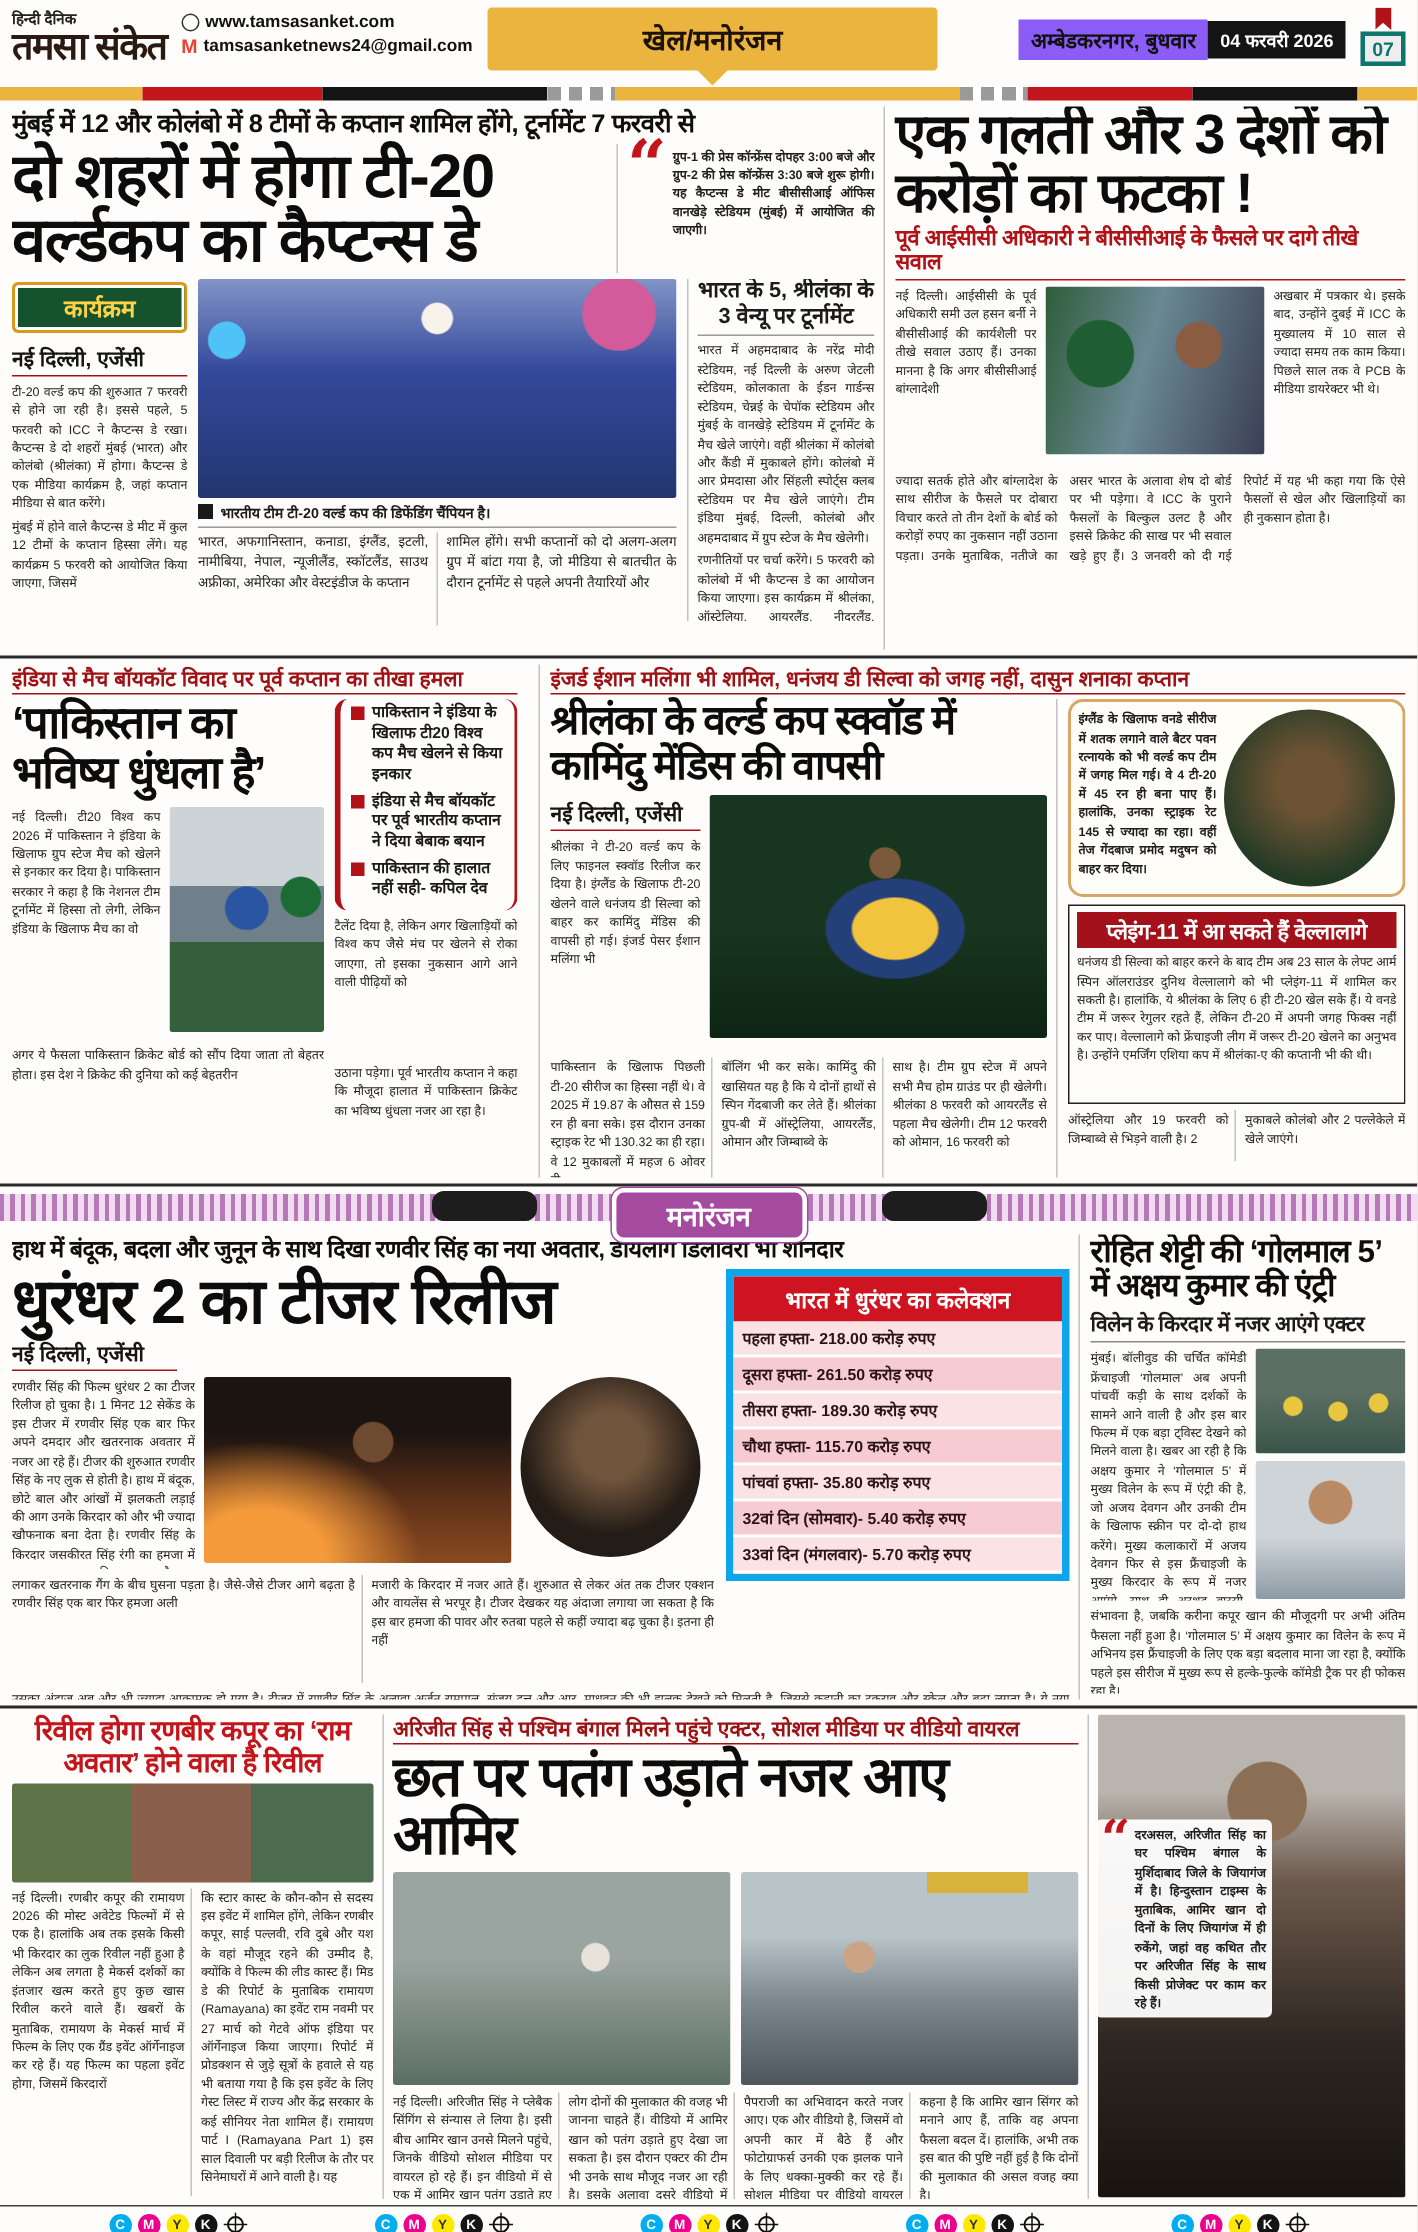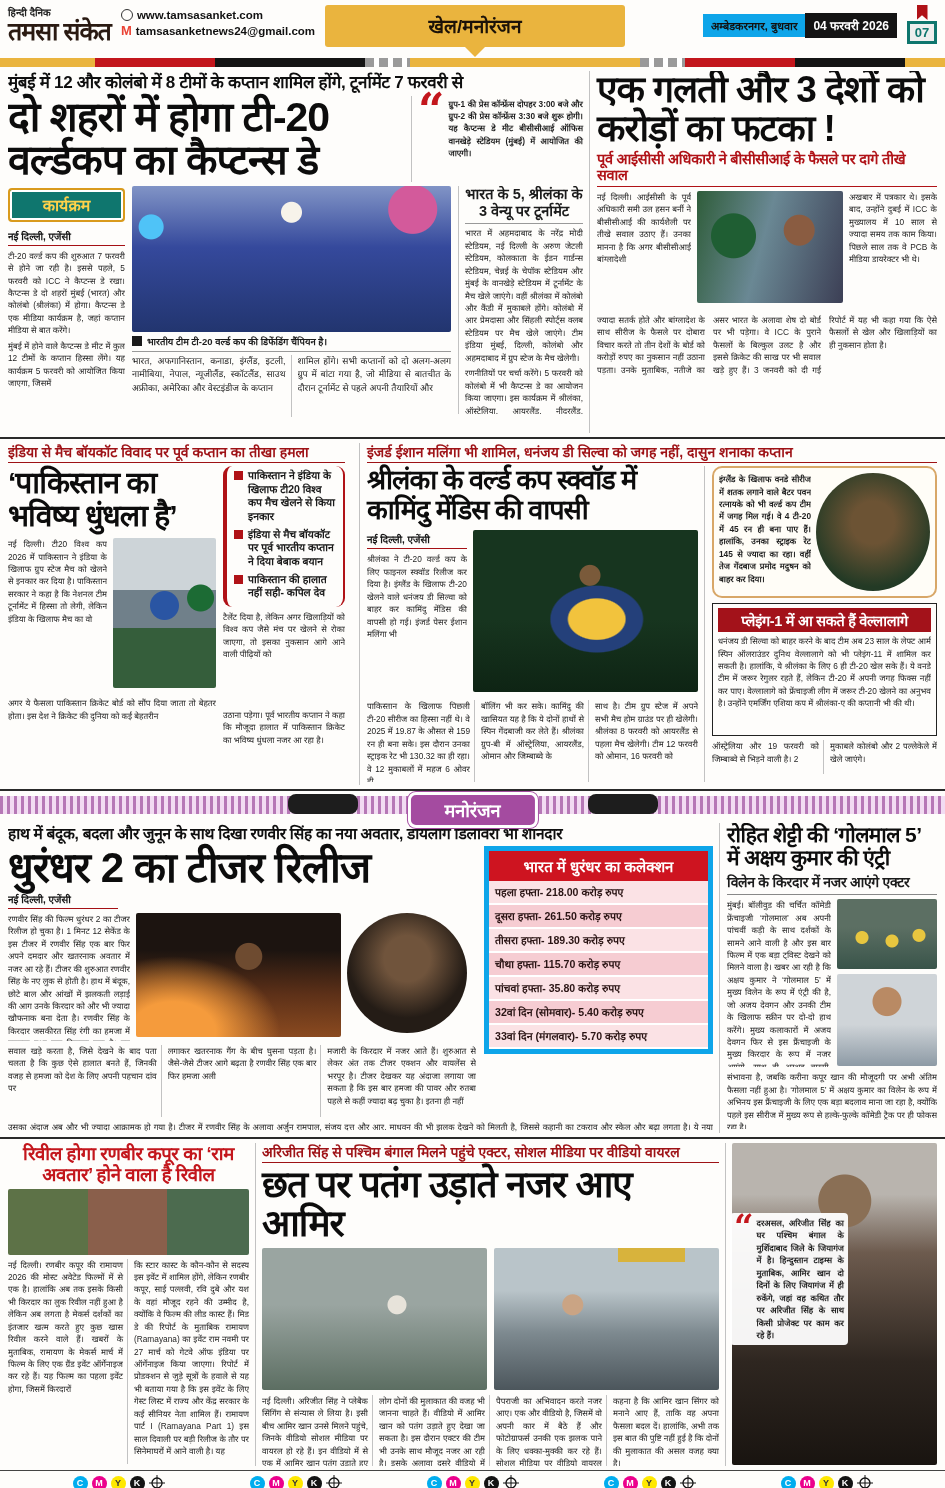--- a/index.html
+++ b/index.html
@@ -10,47 +10,47 @@
   .hdr{display:flex;align-items:flex-start;gap:10px;padding:5px 8px 0;height:48px}
   .tagline{font-size:10px;font-weight:700;color:#222}
   .mast{font-size:25px;font-weight:800;color:#2a1a12;letter-spacing:-1px;line-height:1}
   .contact{font-size:11.5px;font-weight:700;color:#111;padding-top:3px}
   .crow{display:flex;align-items:center;gap:4px;line-height:1.3}
   .globe{width:12px;height:12px;border:1.5px solid #333;border-radius:50%;display:inline-block}
   .gmailM{color:#ea4335;font-weight:800;font-size:13px}
   .tab{position:relative;background:#eab43e;width:300px;height:42px;display:flex;align-items:center;justify-content:center;font-size:19px;font-weight:800;color:#1c1208;border-radius:3px}
   .tabptr{position:absolute;left:50%;bottom:-10px;margin-left:-11px;width:0;height:0;border:11px solid transparent;border-top:11px solid #eab43e;border-bottom:0}
   .hdr-right{margin-left:auto;display:flex;align-items:center;gap:0;margin-top:8px}
-  .edition{background:#0ea5e9;color:#111;font-weight:700;font-size:11px;padding:4px 8px}
+  .edition{background:#8b5cf6;color:#111;font-weight:700;font-size:14px;padding:4px 8px}
   .datebox{background:#141414;color:#fff;font-weight:700;font-size:12px;padding:4px 8px}
   .pagenowrap{width:30px;text-align:center;margin-top:0}
   .ribbon{display:block;width:11px;height:15px;background:#b01217;clip-path:polygon(0 0,100% 0,100% 100%,50% 68%,0 100%);margin:0 auto 1px}
   .pagenobox{border:3px solid #0f766e;background:#eee;font-weight:700;font-size:13px;color:#0f766e;padding:1px 0}
   .colorbar{height:9px;display:flex;margin-top:10px}
   .colorbar i{display:block;height:100%}
 
   
   section{padding:4px 8px;display:flex}
   .vr{border-right:1px solid #c2c2c2}
   .vl{border-left:1px solid #c2c2c2}
   .clip{overflow:hidden}
   .p{font-size:9px;line-height:1.5;text-align:justify;color:#1f1f1f}
   .p8{font-size:8.3px;line-height:1.5;text-align:justify;color:#1f1f1f}
   .kick{font-size:17px;font-weight:800;color:#0f0f0f;letter-spacing:-.3px;line-height:1.15;padding:2px 0 3px}
   .kickred{font-size:14px;font-weight:800;color:#9e1216;border-bottom:1.5px solid #9e1216;padding:1px 0 2px;line-height:1.15;margin-bottom:3px}
   .hl{font-weight:800;color:#0c0c0c;letter-spacing:-1px;line-height:1.05}
-  .dateline{font-weight:700;font-size:10px;color:#151515;border-bottom:1.5px solid #a51015;padding:2px 0;margin-bottom:4px}
+  .dateline{font-weight:700;font-size:14px;color:#151515;border-bottom:1.5px solid #a51015;padding:2px 0;margin-bottom:4px}
   .ph{position:relative;background:#999;border-radius:2px}
   .cap{display:flex;align-items:center;gap:5px;font-size:9.5px;font-weight:700;padding:3px 0;border-bottom:1px solid #999}
   .capsq{width:10px;height:10px;background:#1a1a1a;flex:none}
   .qmark{color:#c3161c;font-size:46px;font-family:"DejaVu Serif","Liberation Serif",serif;font-weight:bold;line-height:.55;flex:none}
 
   
   .s1{height:372px;border-bottom:2px solid #2a2a2a}
-  .badge{border:2px solid #d99a1c;background:#0f766e;color:#ffd24a;font-weight:800;font-size:16px;text-align:center;padding:4px 2px;border-radius:4px;margin:2px 0 5px;box-shadow:0 0 0 2px #fff inset}
+  .badge{border:2px solid #d99a1c;background:#14532d;color:#ffd24a;font-weight:800;font-size:16px;text-align:center;padding:4px 2px;border-radius:4px;margin:2px 0 5px;box-shadow:0 0 0 2px #fff inset}
   .quotebox{width:172px;padding:2px 0 2px 6px;display:flex;gap:4px}
   .venhead{font-size:14.5px;font-weight:800;text-align:center;line-height:1.2;border-bottom:1px solid #999;padding-bottom:3px;margin-bottom:3px}
   .subred{color:#b01217;font-weight:800;font-size:14.5px;letter-spacing:-.3px;line-height:1.15;border-bottom:1.5px solid #b01217;padding-bottom:2px;margin:2px 0 4px}
 
   
   .s2{height:352px;border-bottom:2px solid #2a2a2a}
   .bltbox{border-left:4px solid #b01217;border-right:2px solid #b01217;border-radius:9px;padding:3px 5px 3px 7px;margin-bottom:4px}
   .blt{display:flex;gap:5px;margin-bottom:4px}
   .blt .sq{width:9px;height:9px;background:#b01217;margin-top:2px;flex:none}
   .blt span{font-size:10.5px;font-weight:700;line-height:1.3}
@@ -246,21 +246,21 @@
             <p class="p8 clip" style="flex:1;height:82px">साथ है। टीम ग्रुप स्टेज में अपने सभी मैच होम ग्राउंड पर ही खेलेगी। श्रीलंका 8 फरवरी को आयरलैंड से पहला मैच खेलेगी। टीम 12 फरवरी को ओमान, 16 फरवरी को</p>
           </div>
         </article>
         <aside style="flex:1">
           <div class="sidecard">
             <p class="p8 clip" style="width:92px;height:118px;font-weight:700">इंग्लैंड के खिलाफ वनडे सीरीज में शतक लगाने वाले बैटर पवन रत्नायके को भी वर्ल्ड कप टीम में जगह मिल गई। वे 4 टी-20 में 45 रन ही बना पाए हैं। हालांकि, उनका स्ट्राइक रेट 145 से ज्यादा का रहा। वहीं तेज गेंदबाज प्रमोद मदुषन को बाहर कर दिया।</p>
             <div class="ph" style="flex:1;height:118px;border-radius:50%;background:
               radial-gradient(circle at 50% 42%, #6c5334 0 24%, #233a25 72%)"></div>
           </div>
           <div class="p11">
-            <h3>प्लेइंग-1 में आ सकते हैं वेल्लालागे</h3>
+            <h3>प्लेइंग-11 में आ सकते हैं वेल्लालागे</h3>
             <p class="p8 clip" style="height:96px">धनंजय डी सिल्वा को बाहर करने के बाद टीम अब 23 साल के लेफ्ट आर्म स्पिन ऑलराउंडर दुनिथ वेल्लालागे को भी प्लेइंग-11 में शामिल कर सकती है। हालांकि, ये श्रीलंका के लिए 6 ही टी-20 खेल सके हैं। ये वनडे टीम में जरूर रेगुलर रहते हैं, लेकिन टी-20 में अपनी जगह फिक्स नहीं कर पाए। वेल्लालागे को फ्रेंचाइजी लीग में जरूर टी-20 खेलने का अनुभव है। उन्होंने एमर्जिंग एशिया कप में श्रीलंका-ए की कप्तानी भी की थी।</p>
           </div>
           <div style="display:flex;gap:6px">
             <p class="p8 vr clip" style="flex:1;padding-right:4px;height:34px">ऑस्ट्रेलिया और 19 फरवरी को जिम्बाब्वे से भिड़ने वाली है। 2</p>
             <p class="p8 clip" style="flex:1;height:34px">मुकाबले कोलंबो और 2 पल्लेकेले में खेले जाएंगे।</p>
           </div>
         </aside>
       </div>
     </div>
   </section>
@@ -282,21 +282,20 @@
           <div style="display:flex;gap:6px">
             <p class="p8 clip" style="width:122px;height:128px">रणवीर सिंह की फिल्म धुरंधर 2 का टीजर रिलीज हो चुका है। 1 मिनट 12 सेकेंड के इस टीजर में रणवीर सिंह एक बार फिर अपने दमदार और खतरनाक अवतार में नजर आ रहे हैं। टीजर की शुरुआत रणवीर सिंह के नए लुक से होती है। हाथ में बंदूक, छोटे बाल और आंखों में झलकती लड़ाई की आग उनके किरदार को और भी ज्यादा खौफनाक बना देता है। रणवीर सिंह के किरदार जसकीरत सिंह रंगी का हमजा में बदलता हुआ रूप दिखाया गया है। यह बदलाव दर्शकों के मन में कई</p>
             <div class="ph" style="width:205px;height:124px;background:
               radial-gradient(ellipse at 18% 96%, #f59b3c 0 18%, transparent 45%),
               radial-gradient(circle at 55% 35%, #6e4b30 0 13px, transparent 14px),
               linear-gradient(180deg,#1c1410 0 30%,#5c3018 65%,#8a4a20 100%)"></div>
             <div class="ph" style="width:120px;height:120px;border-radius:50%;background:
               radial-gradient(circle at 50% 38%, #70543c 0 24%, #241c16 62%)"></div>
           </div>
           <div style="display:flex;gap:6px;margin-top:4px">
-            <p class="p8 vr clip" style="flex:1;padding-right:4px;height:72px">सवाल खड़े करता है, जिसे देखने के बाद पता चलता है कि कुछ ऐसे हालात बनते हैं, जिनकी वजह से हमजा को देश के लिए अपनी पहचान दांव पर</p>
             <p class="p8 vr clip" style="flex:1;padding-right:4px;height:72px">लगाकर खतरनाक गैंग के बीच घुसना पड़ता है। जैसे-जैसे टीजर आगे बढ़ता है रणवीर सिंह एक बार फिर हमजा अली</p>
             <p class="p8 clip" style="flex:1;height:72px">मजारी के किरदार में नजर आते हैं। शुरुआत से लेकर अंत तक टीजर एक्शन और वायलेंस से भरपूर है। टीजर देखकर यह अंदाजा लगाया जा सकता है कि इस बार हमजा की पावर और रुतबा पहले से कहीं ज्यादा बढ़ चुका है। इतना ही नहीं</p>
           </div>
         </article>
         <aside style="flex:1">
           <div class="colbox">
             <h3>भारत में धुरंधर का कलेक्शन</h3>
             <div>
               <div class="colrow">पहला हफ्ता- 218.00 करोड़ रुपए</div>
               <div class="colrow">दूसरा हफ्ता- 261.50 करोड़ रुपए</div>

